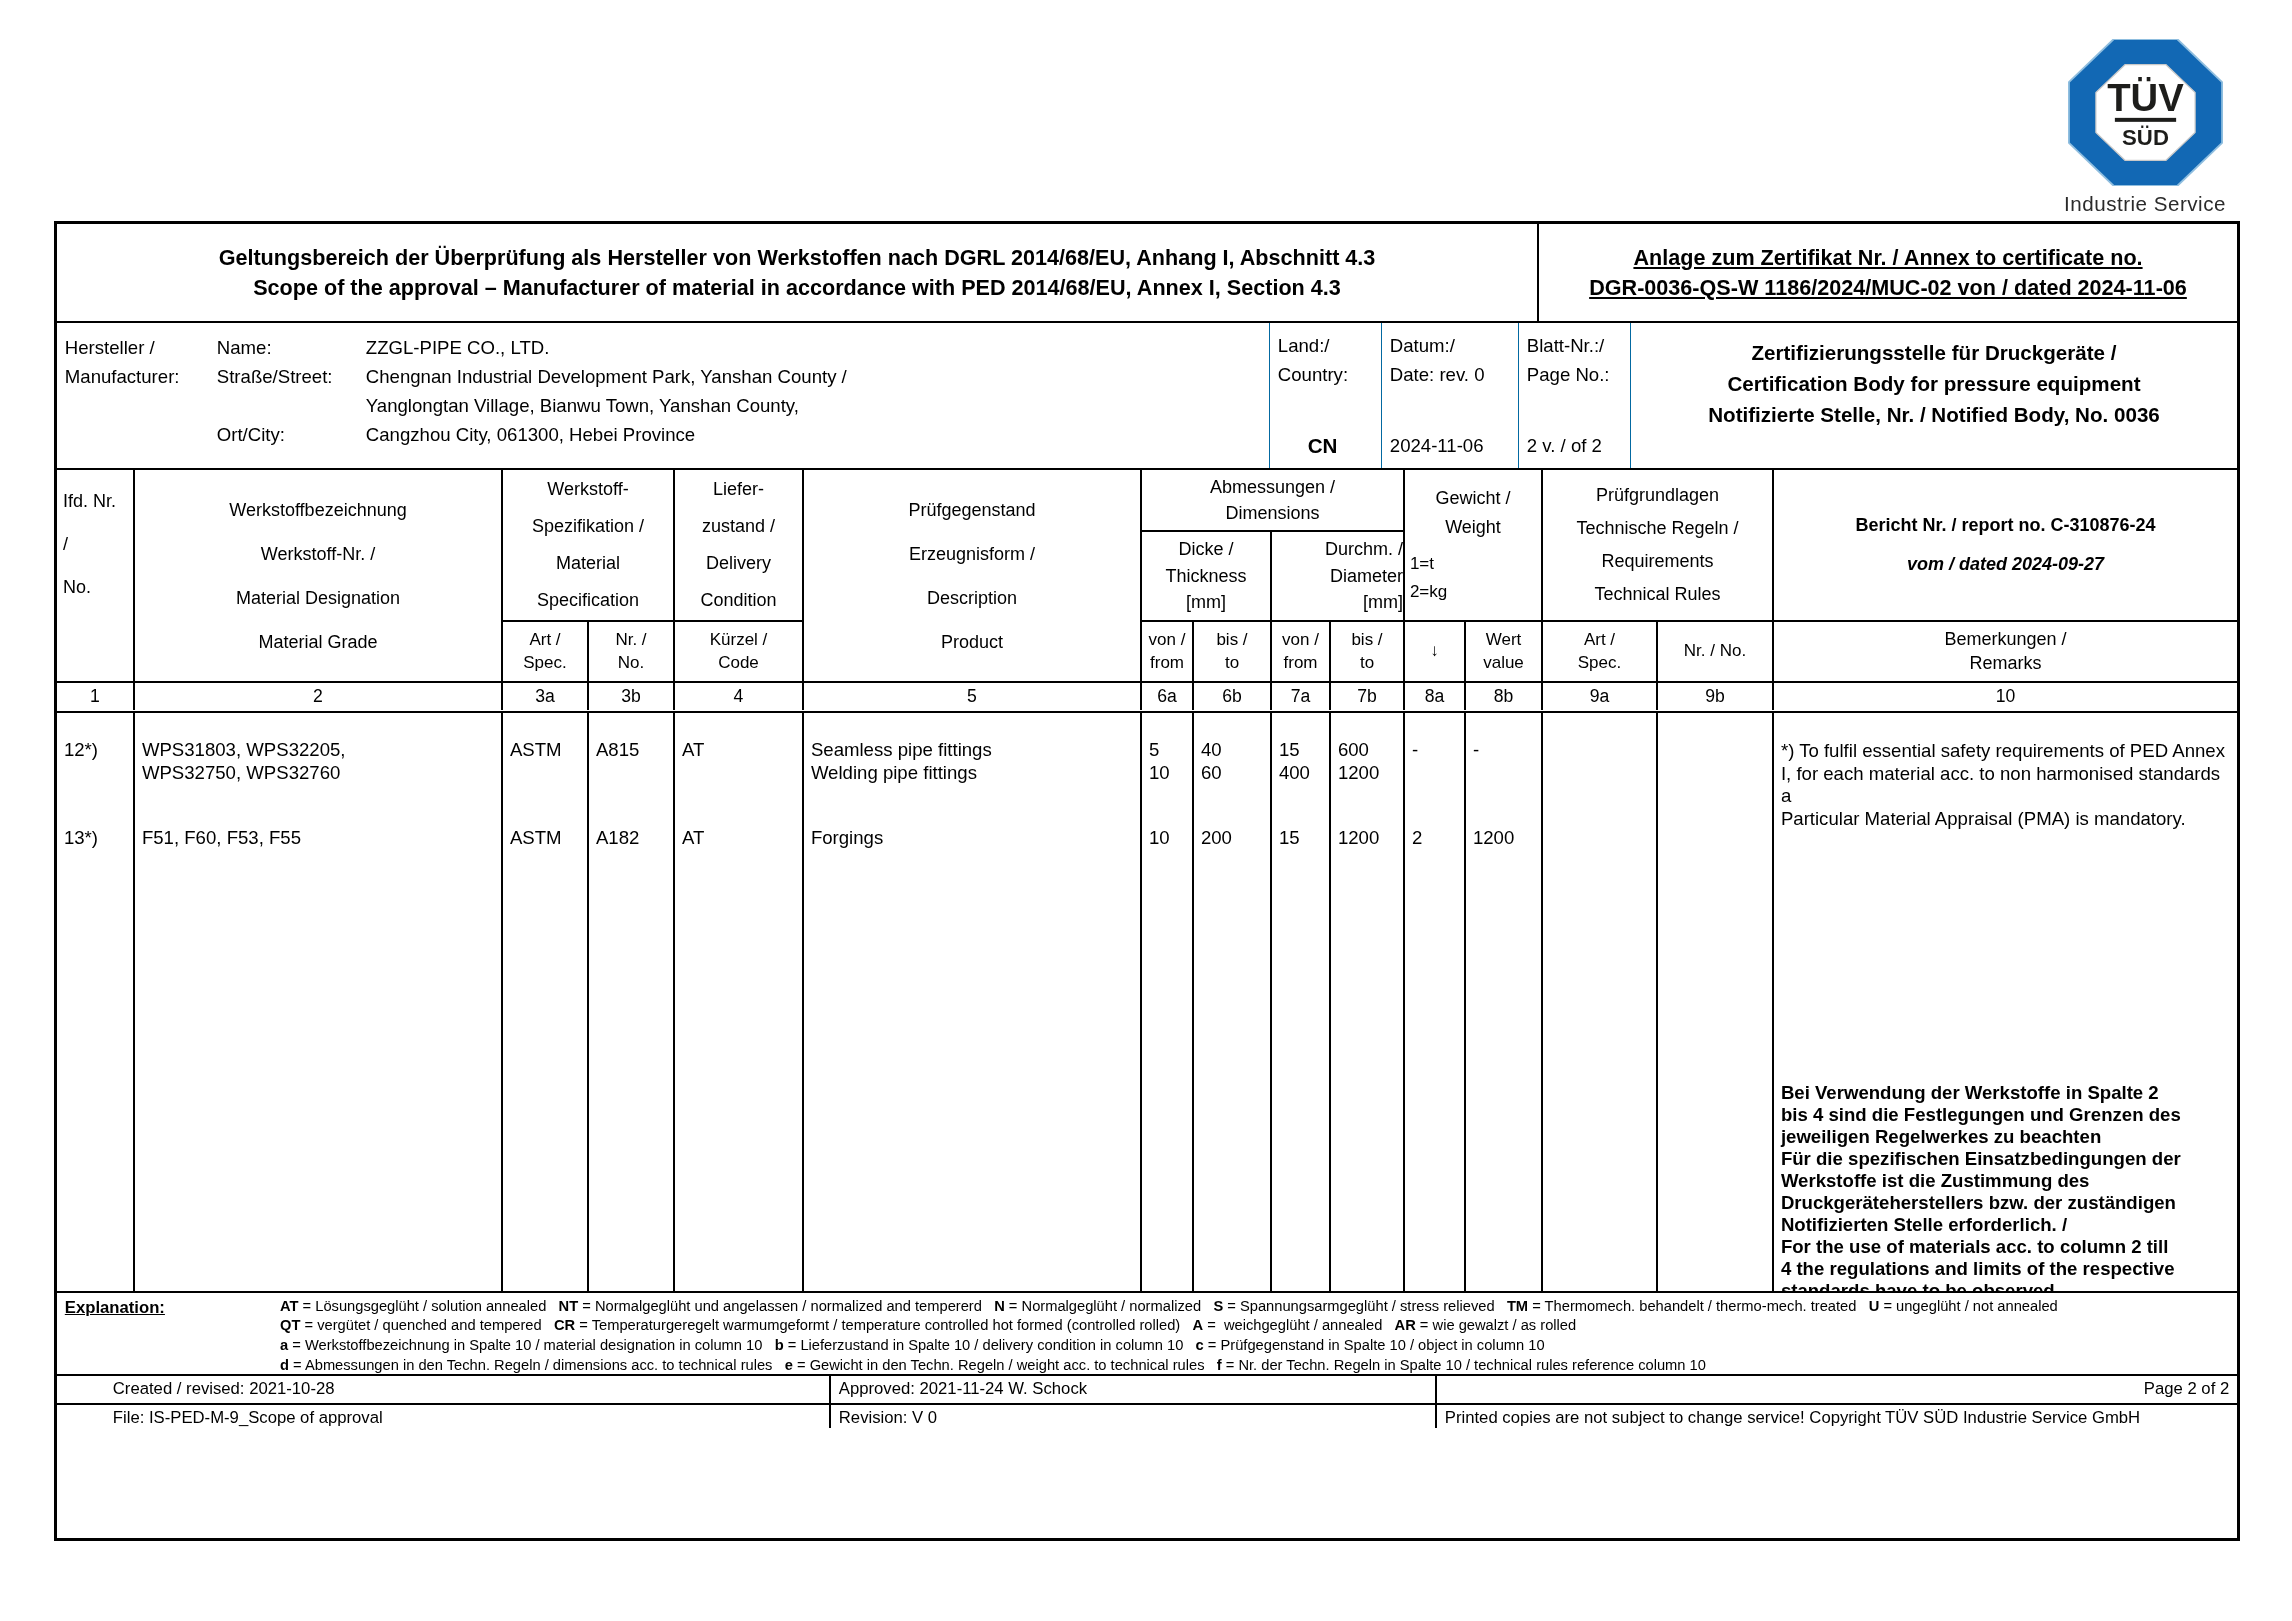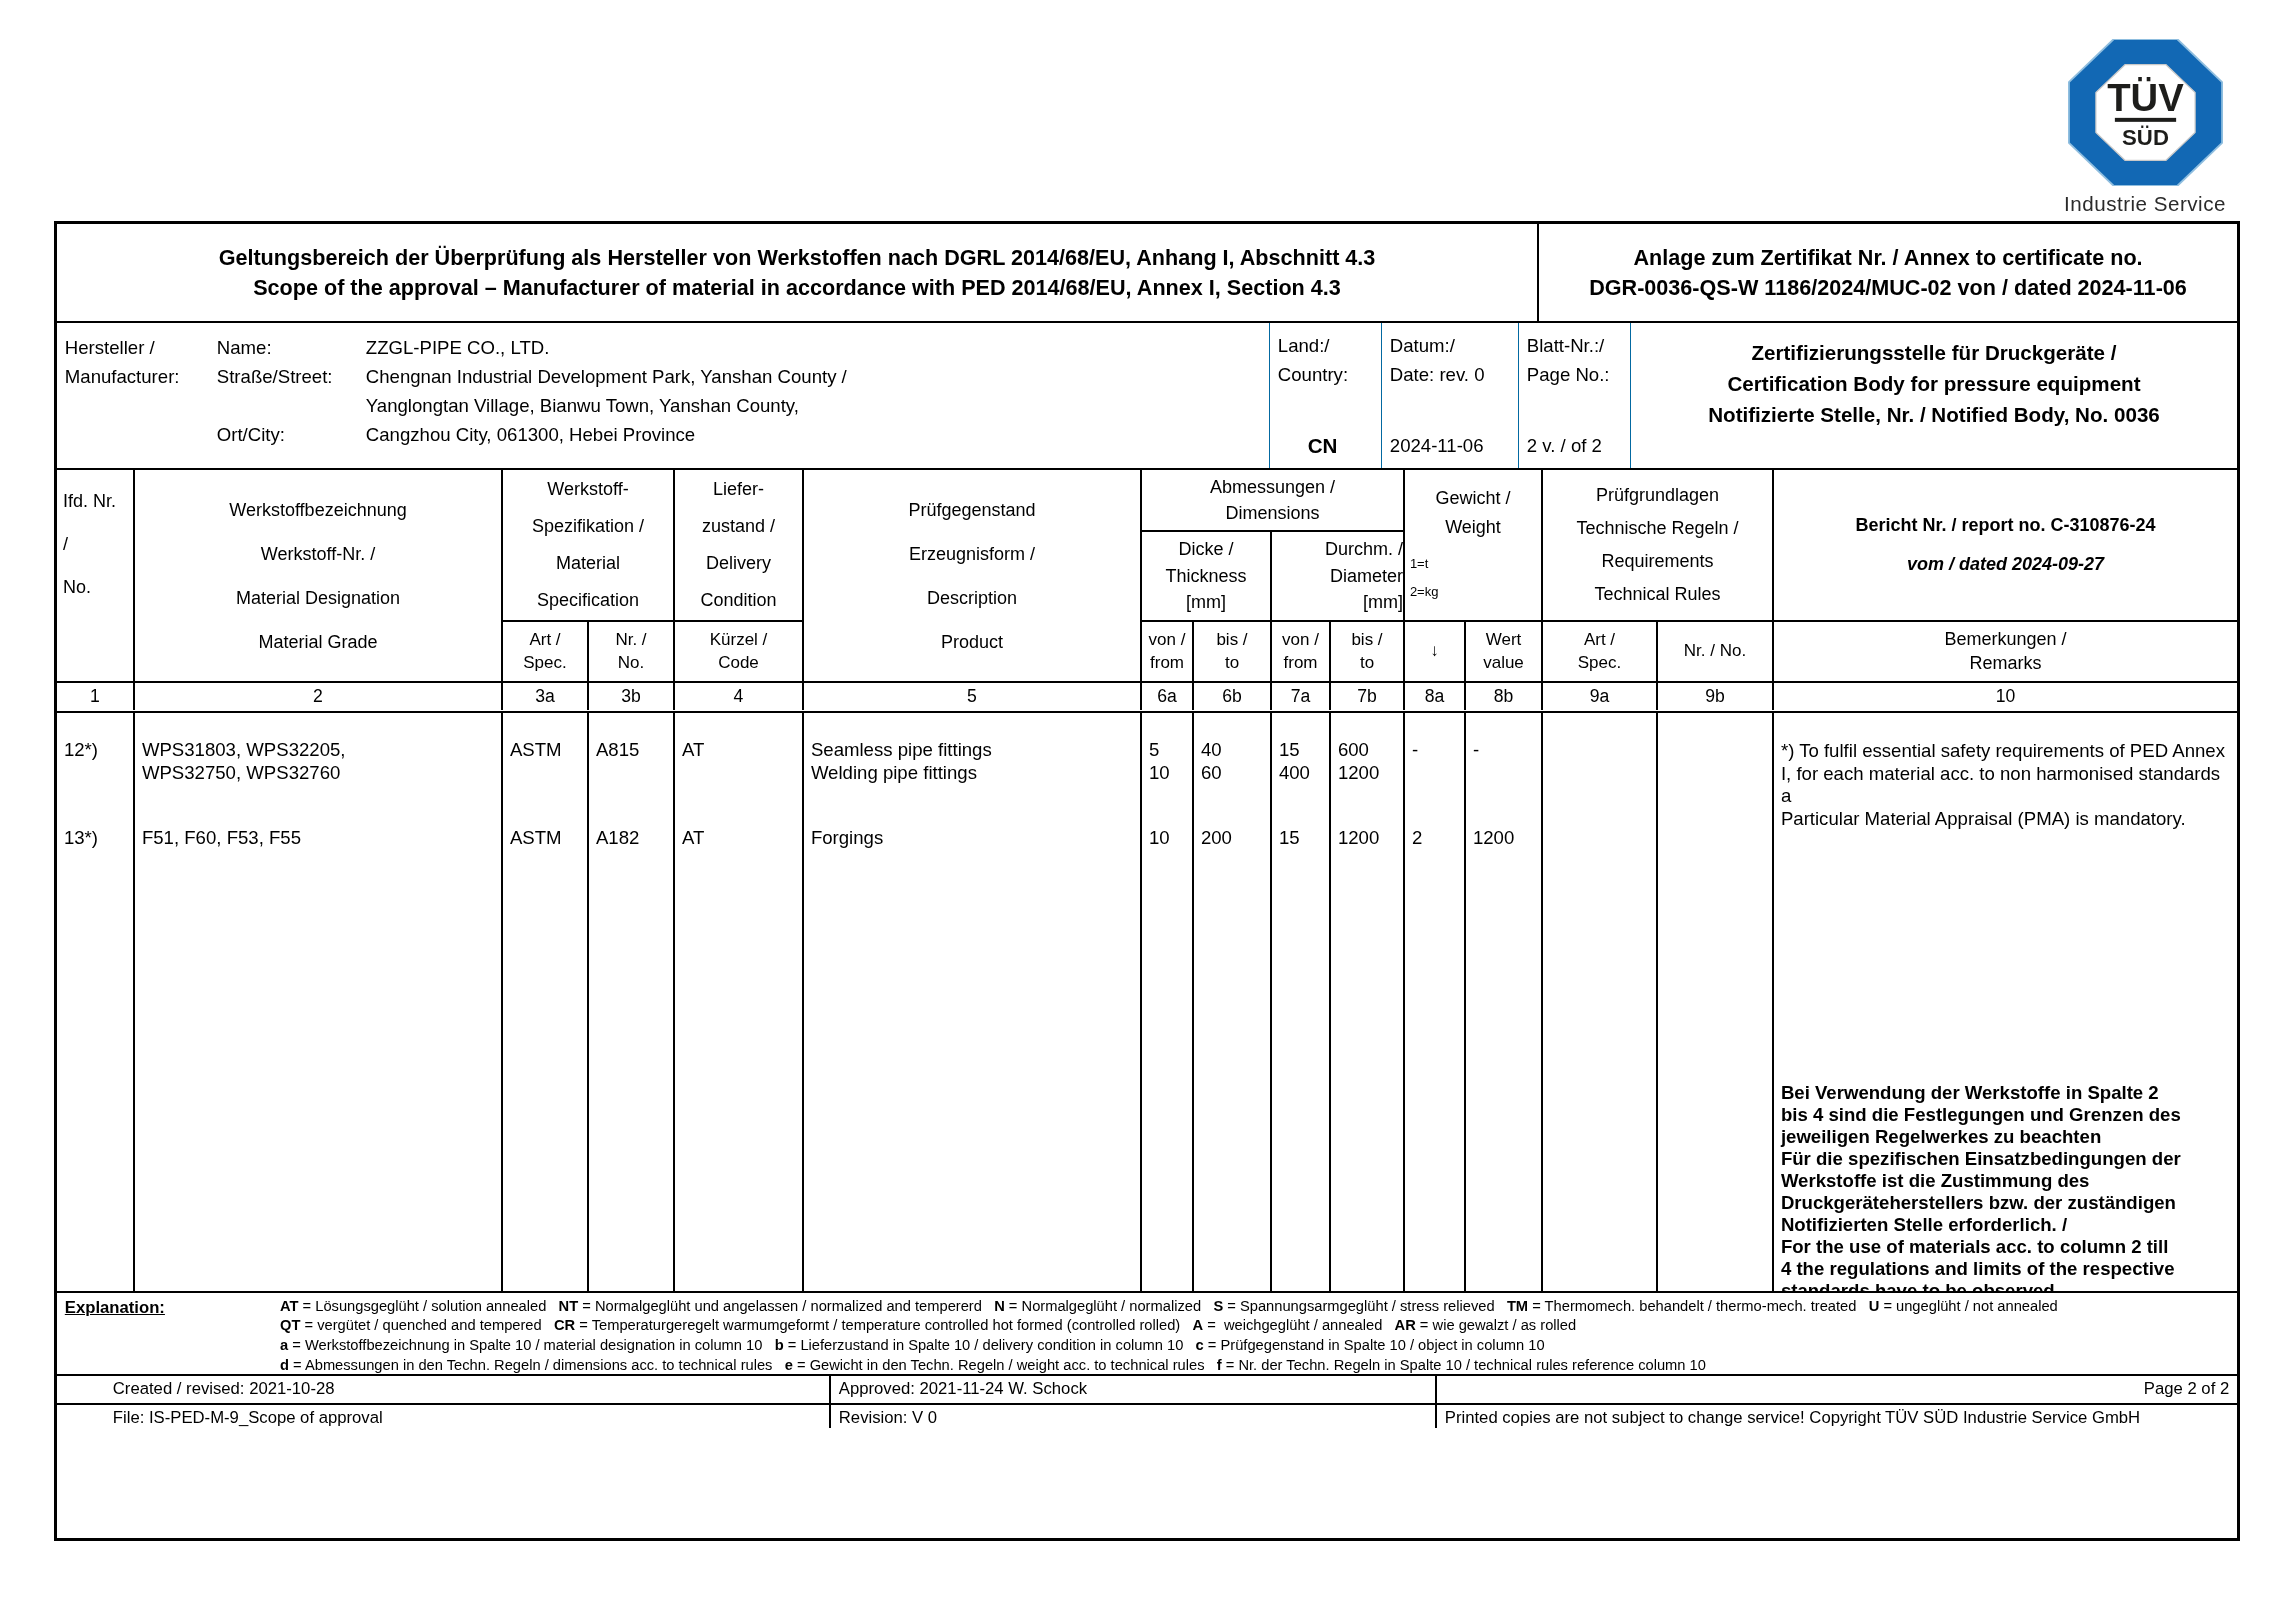--- a/index.html
+++ b/index.html
@@ -11,21 +11,21 @@
   .logo-sub{font-size:20.6px;color:#2b2b2b;margin-top:5.9px;letter-spacing:0.5px;}
   
   #doc{position:absolute;left:54px;top:221px;width:2186px;height:1320px;
        border:3.9px solid #000;box-sizing:border-box;display:flex;flex-direction:column;}
   .sec{box-sizing:border-box;border-bottom:2.9px solid #000;}
   
   .sec-title{height:99px;display:flex;}
   .tcell{box-sizing:border-box;display:flex;flex-direction:column;justify-content:center;
          text-align:center;font-weight:bold;font-size:21.6px;line-height:30px;}
   .tcell-left{width:1482px;border-right:2.9px solid #000;}
-  .tcell-right{flex:1;}
+  .tcell-right{flex:1;text-decoration:underline;}
   
   .sec-mfr{height:147px;display:flex;}
   .mcell{box-sizing:border-box;border-right:1px solid #0369a1;font-size:18.6px;}
   .mcell:last-child{border-right:none;}
   .mfr-main{width:1213px;padding:9.8px 0 0 7.8px;}
   .mfr-line{display:flex;line-height:29px;}
   .mfr-c1{width:152px;}
   .mfr-c2{width:149px;}
   .mfr-c3{flex:1;}
   .mcell-small{display:flex;flex-direction:column;padding:7.8px 0 0 7.8px;}
@@ -51,21 +51,21 @@
   .h-col1{grid-column:1;grid-row:1/4;text-align:left;padding-left:5.9px;line-height:43px;justify-content:flex-start;padding-top:9.8px;}
   .h-col2{grid-column:2;grid-row:1/4;line-height:44px;}
   .h-g3{grid-column:3/5;grid-row:1/3;line-height:37px;}
   .h-g4{grid-column:5;grid-row:1/3;line-height:37px;}
   .h-col5{grid-column:6;grid-row:1/4;line-height:44px;}
   .h-dims{grid-column:7/11;grid-row:1;line-height:26.5px;}
   .h-thk{grid-column:7/9;grid-row:2;line-height:26.5px;}
   .h-dia{grid-column:9/11;grid-row:2;line-height:26.5px;text-align:right;}
   .h-wt{grid-column:11/13;grid-row:1/3;}
   .h-wt .wl{line-height:29px;white-space:pre-line;}
-  .h-wt .wu{text-align:left;padding-left:4.9px;line-height:28px;white-space:pre-line;margin-top:7.8px;font-size:13px;}
+  .h-wt .wu{text-align:left;padding-left:4.9px;line-height:28px;white-space:pre-line;margin-top:7.8px;font-size:17px;}
   .h-g9{grid-column:13/15;grid-row:1/3;line-height:33px;}
   .h-rep{grid-column:15;grid-row:1/3;font-weight:bold;line-height:39px;border-right:none;}
   .h-rep .it{font-style:italic;}
   .h-sub{grid-row:3;font-size:17px;line-height:22.5px;}
   .h-rem{grid-column:15;grid-row:3;line-height:23.5px;border-right:none;}
   .h-num{grid-row:4;font-size:17.6px;line-height:24.5px;border-right:2px solid #000;
          box-sizing:border-box;display:flex;align-items:center;justify-content:center;}
   
   .sec-body{height:580px;display:grid;
     grid-template-columns:78px 368px 86px 86px 129px 338px 52px 78px 59px 74px 61px 77px 115px 116px 1fr;}

